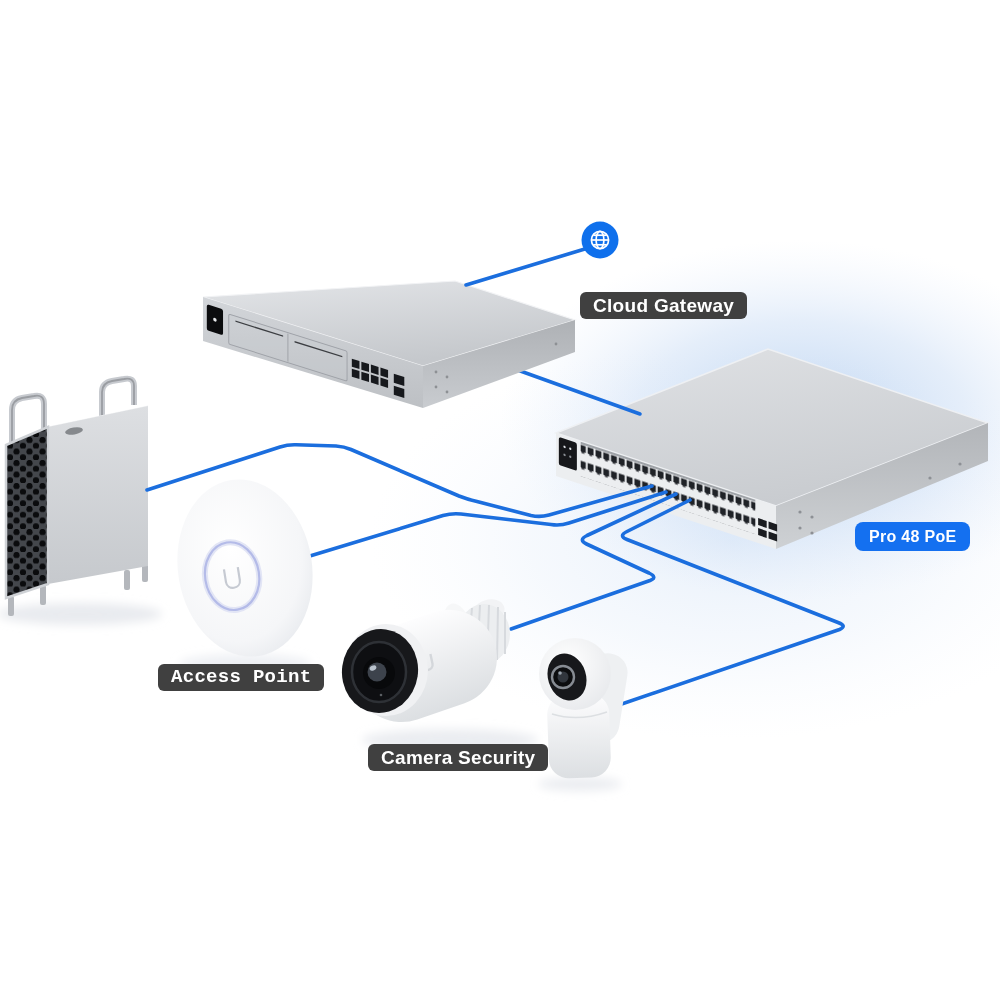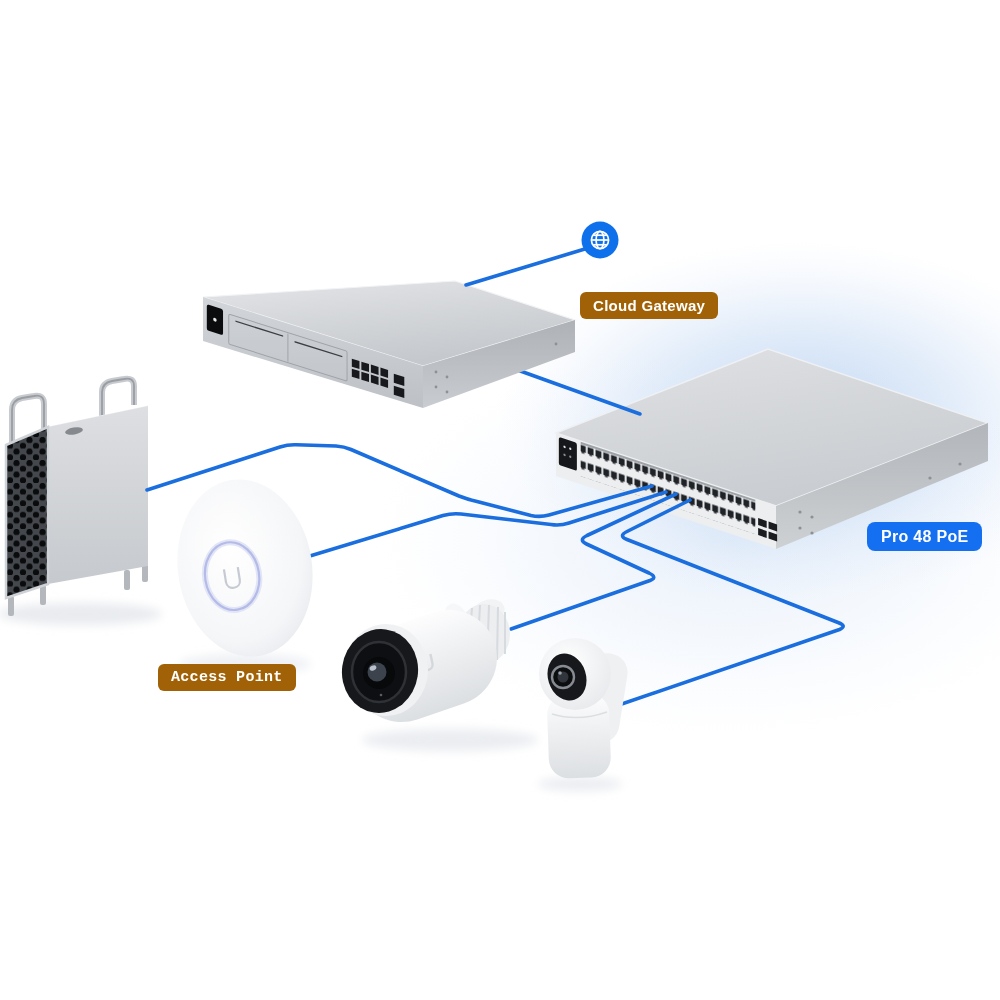--- a/index.html
+++ b/index.html
@@ -1,23 +1,23 @@
 <!DOCTYPE html>
 <html><head>
 <meta charset="utf-8">
 <style>
   html,body{margin:0;padding:0;background:#fff;}
   #stage{position:relative;width:1000px;height:1000px;overflow:hidden;
          font-family:"Liberation Sans",sans-serif;background:#fff;}
   #stage svg{position:absolute;left:0;top:0;}
-  .badge{position:absolute;color:#ffffff;background:#a16207;border-radius:6px;
-         font-size:15px;line-height:27px;font-weight:600;letter-spacing:.3px;
+  .badge{position:absolute;color:#ffffff;background:#404040;border-radius:6px;
+         font-size:19px;line-height:27px;font-weight:600;letter-spacing:.3px;
          padding:0 13px;white-space:nowrap;}
   .badge.blue{background:#1470f0;font-size:16px;line-height:29px;font-weight:700;
-         border-radius:8px;padding:0 14px;margin-left:12px;}
+         border-radius:8px;padding:0 14px;}
 </style>
 </head>
 <body>
 
 <div id="stage">
 <svg width="1000" height="1000" viewBox="0 0 1000 1000">
   <defs>
     <radialGradient id="glow" cx="50%" cy="50%" r="50%">
       <stop offset="0%" stop-color="#b9d2f1" stop-opacity="0.95"></stop>
       <stop offset="55%" stop-color="#cfe0f6" stop-opacity="0.55"></stop>
@@ -218,13 +218,14 @@
       <line x1="591.6" y1="240" x2="608.4" y2="240"></line>
       <line x1="593.4" y1="235.2" x2="606.6" y2="235.2"></line>
       <line x1="593.4" y1="244.8" x2="606.6" y2="244.8"></line>
     </g>
   </g>
 </svg>
 
 <div class="badge" style="left:580px;top:292px;">Cloud Gateway</div>
 <div class="badge blue" style="left:855px;top:522px;">Pro 48 PoE</div>
 <div class="badge" style="left:158px;top:664px;font-family:Liberation Mono, monospace;">Access Point</div>
+<div class="badge" style="left:368px;top:744px;">Camera Security</div>
 </div>
 
 </body></html>

